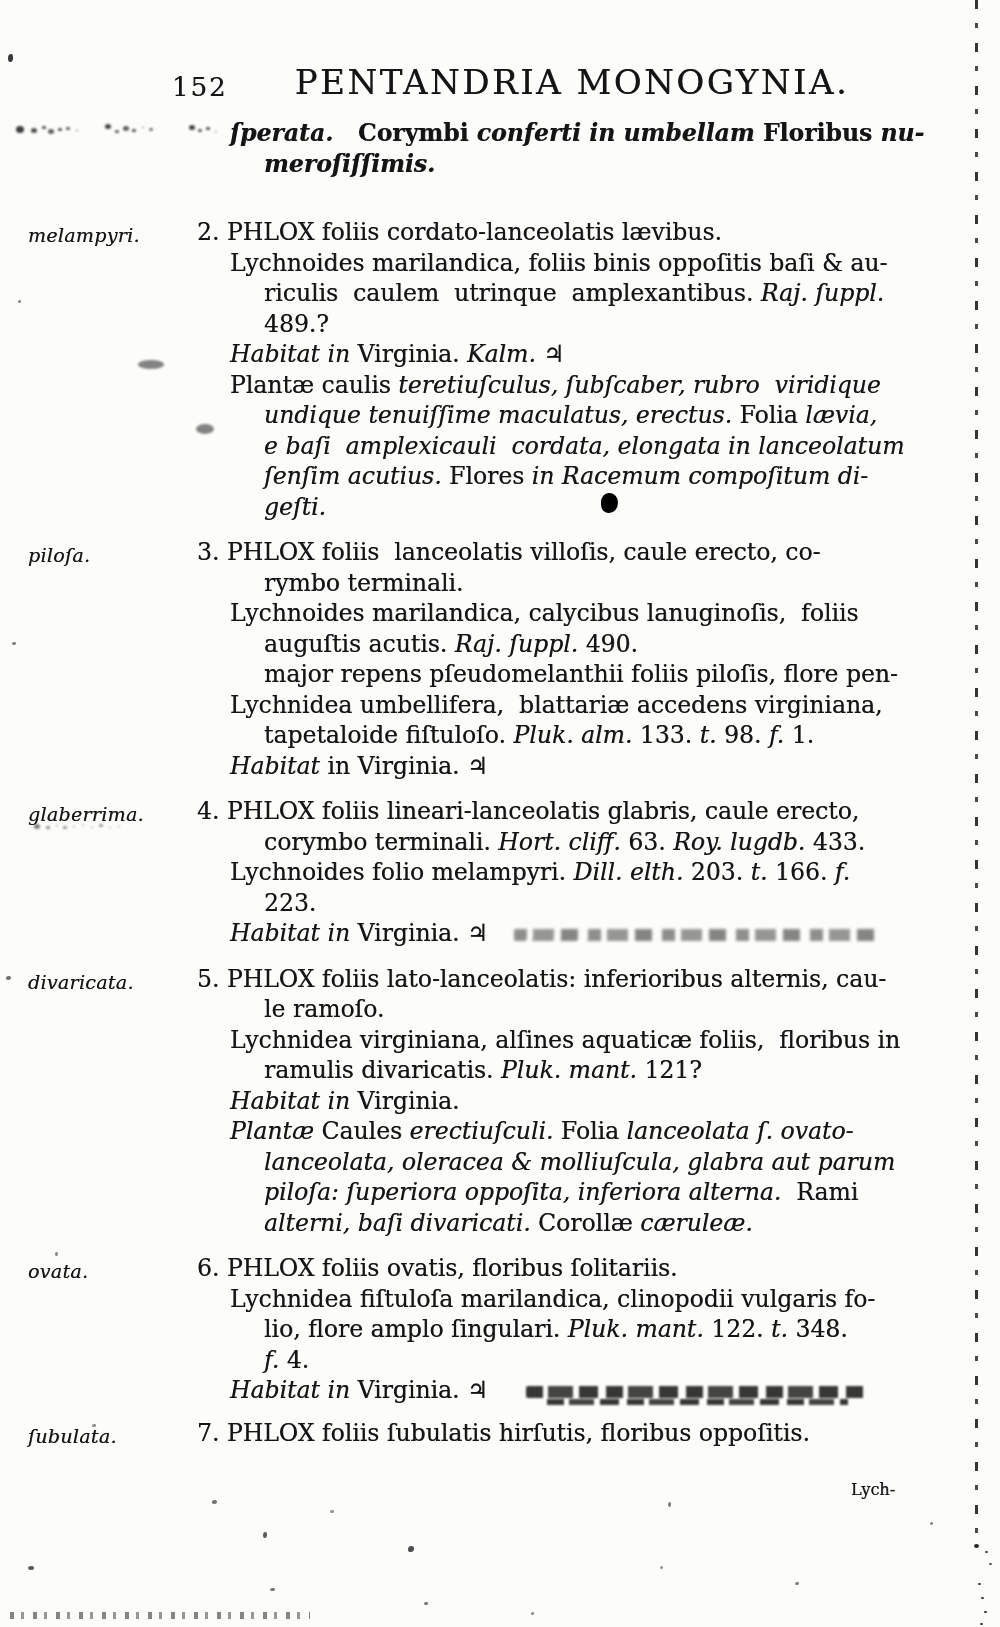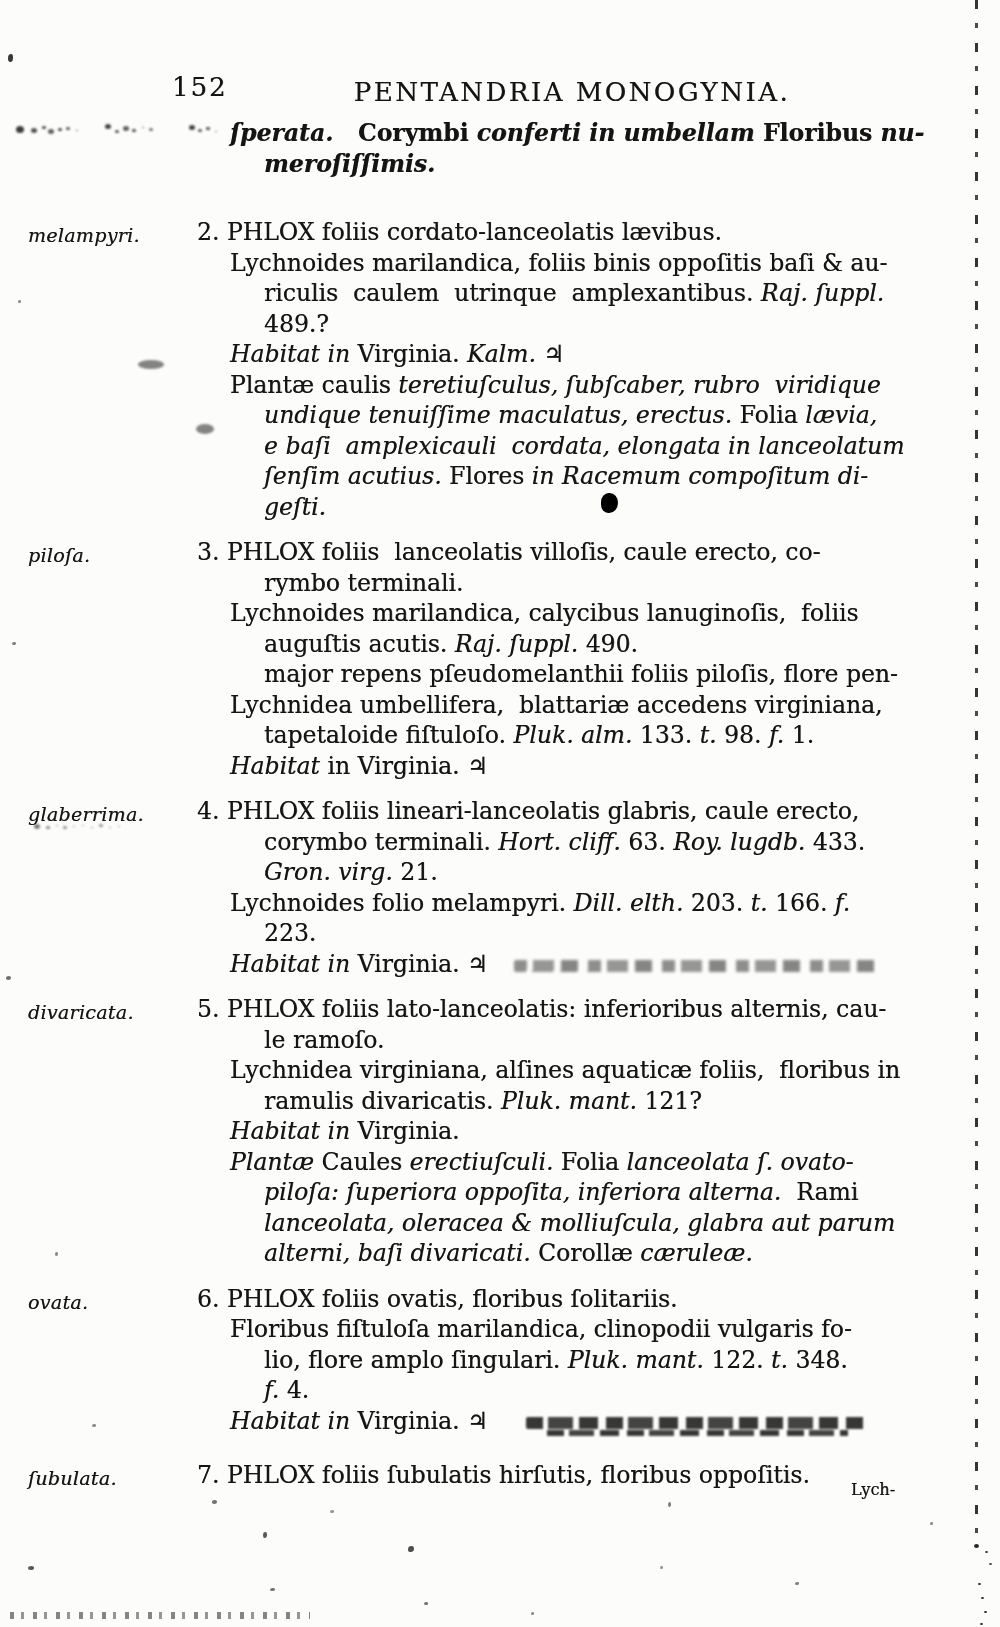--- a/index.html
+++ b/index.html
@@ -4,33 +4,33 @@
 <style>
   html,body{margin:0;padding:0;}
   body{
     width:1000px;height:1627px;position:relative;overflow:hidden;
     background:#fcfcfa;color:#141414;
     font-family:"DejaVu Serif","DejaVu Sans",serif;
   }
   .page{position:absolute;inset:0;text-shadow:0.35px 0.2px 0 rgba(15,15,15,.65);}
   
   .pagenum{position:absolute;left:172px;top:72px;font-size:26px;font-weight:normal;letter-spacing:2px;}
-  .runtitle{position:absolute;left:572px;top:77px;transform:translateX(-50%);
-    font-size:26px;letter-spacing:2.5px;white-space:nowrap;}
+  .runtitle{position:absolute;left:572px;top:62px;transform:translateX(-50%);
+    font-size:34px;letter-spacing:2.5px;white-space:nowrap;}
   
   .text-col{position:absolute;left:230px;top:118px;width:718px;
     font-size:23.5px;line-height:30.5px;}
   .line{white-space:pre;}
   .cont{margin-left:34px;}
   .para.head .line:first-child{margin-left:-33px;}
   .it{font-style:italic;}
   .rm{font-style:normal;}
   .entry{position:relative;margin-bottom:15px;}
   .ent-0{margin-bottom:38px;font-weight:bold;}
-  .ent-5{margin-bottom:24px;}
+  .ent-5{margin-bottom:12px;}
   .margin-label{position:absolute;left:-202px;top:3px;font-style:italic;
     font-size:19px;letter-spacing:.3px;white-space:nowrap;}
   
   .catchword{position:absolute;left:851px;top:1480px;font-size:16px;}
   
   .margin-smudge{position:absolute;left:-218px;top:-2px;width:215px;height:26px;filter:blur(1.1px);opacity:.85;}
   .margin-smudge::before{content:"";position:absolute;left:4px;top:10px;width:8px;height:7px;border-radius:50%;background:#1a1a1a;
     box-shadow:14px 1px 0 -1px #333,24px -2px 0 -2px #222,31px 2px 0 -1px #444,40px 0 0 -2px #222,
     48px -1px 0 -2px #333,57px 1px 0 -3px #222,88px -3px 0 -1px #222,97px 2px 0 -2px #333,
     106px -1px 0 -1px #444,114px 1px 0 -2px #222,123px -2px 0 -3px #333,131px 0 0 -2px #555,
@@ -114,21 +114,20 @@
         <div class="para hab">
           <div class="line"><span class="it">Habitat </span><span class="rm">in </span><span class="rm">Virginia. </span><span class="rm">♃</span></div>
         </div>
       </div>
       <div class="entry ent-3">
         <div class="margin-label">glaberrima.</div>
         <div class="margin-sub-smudge"></div>
         <div class="para head">
           <div class="line"><span class="rm">4. PHLOX foliis lineari-lanceolatis glabris, caule erecto,</span></div>
           <div class="line cont"><span class="rm">corymbo terminali. </span><span class="it">Hort. cliff. </span><span class="rm">63. </span><span class="it">Roy. lugdb. </span><span class="rm">433.</span></div>
-          <div class="line cont"><span class="it">Gron. virg. </span><span class="rm">21.</span></div>
         </div>
         <div class="para syn">
           <div class="line"><span class="rm">Lychnoides folio melampyri. </span><span class="it">Dill. elth. </span><span class="rm">203. </span><span class="it">t. </span><span class="rm">166. </span><span class="it">f.</span></div>
           <div class="line cont"><span class="rm">223.</span></div>
         </div>
         <div class="para hab">
           <div class="line"><span class="it">Habitat in </span><span class="rm">Virginia. </span><span class="rm">♃</span><span class="streak streak-faint"></span></div>
         </div>
       </div>
       <div class="entry ent-4">
@@ -139,32 +138,32 @@
         </div>
         <div class="para syn">
           <div class="line"><span class="rm">Lychnidea virginiana, alſines aquaticæ foliis,  floribus in</span></div>
           <div class="line cont"><span class="rm">ramulis divaricatis. </span><span class="it">Pluk. mant. </span><span class="rm">121?</span></div>
         </div>
         <div class="para hab">
           <div class="line"><span class="it">Habitat in </span><span class="rm">Virginia.</span></div>
         </div>
         <div class="para desc">
           <div class="line"><span class="it">Plantæ </span><span class="rm">Caules </span><span class="it">erectiuſculi. </span><span class="rm">Folia </span><span class="it">lanceolata ſ. ovato-</span></div>
+          <div class="line cont"><span class="it">lanceolata, oleracea &amp; molliuſcula, glabra aut parum</span></div>
           <div class="line cont"><span class="it">piloſa: ſuperiora oppoſita, inferiora alterna.  </span><span class="rm">Rami</span></div>
-          <div class="line cont"><span class="it">lanceolata, oleracea &amp; molliuſcula, glabra aut parum</span></div>
           <div class="line cont"><span class="it">alterni, baſi divaricati. </span><span class="rm">Corollæ </span><span class="it">cæruleæ.</span></div>
         </div>
       </div>
       <div class="entry ent-5">
         <div class="margin-label">ovata.</div>
         <div class="para head">
           <div class="line"><span class="rm">6. PHLOX foliis ovatis, floribus ſolitariis.</span></div>
         </div>
         <div class="para syn">
-          <div class="line"><span class="rm">Floribus fiſtuloſa marilandica, clinopodii vulgaris fo-</span></div>
+          <div class="line"><span class="rm">Lychnidea fiſtuloſa marilandica, clinopodii vulgaris fo-</span></div>
           <div class="line cont"><span class="rm">lio, flore amplo ſingulari. </span><span class="it">Pluk. mant. </span><span class="rm">122. </span><span class="it">t. </span><span class="rm">348.</span></div>
           <div class="line cont"><span class="it">f. </span><span class="rm">4.</span></div>
         </div>
         <div class="para hab">
           <div class="line"><span class="it">Habitat in </span><span class="rm">Virginia. </span><span class="rm">♃</span><span class="streak streak-dark"></span></div>
         </div>
       </div>
       <div class="entry ent-6">
         <div class="margin-label">ſubulata.</div>
         <div class="para head">

